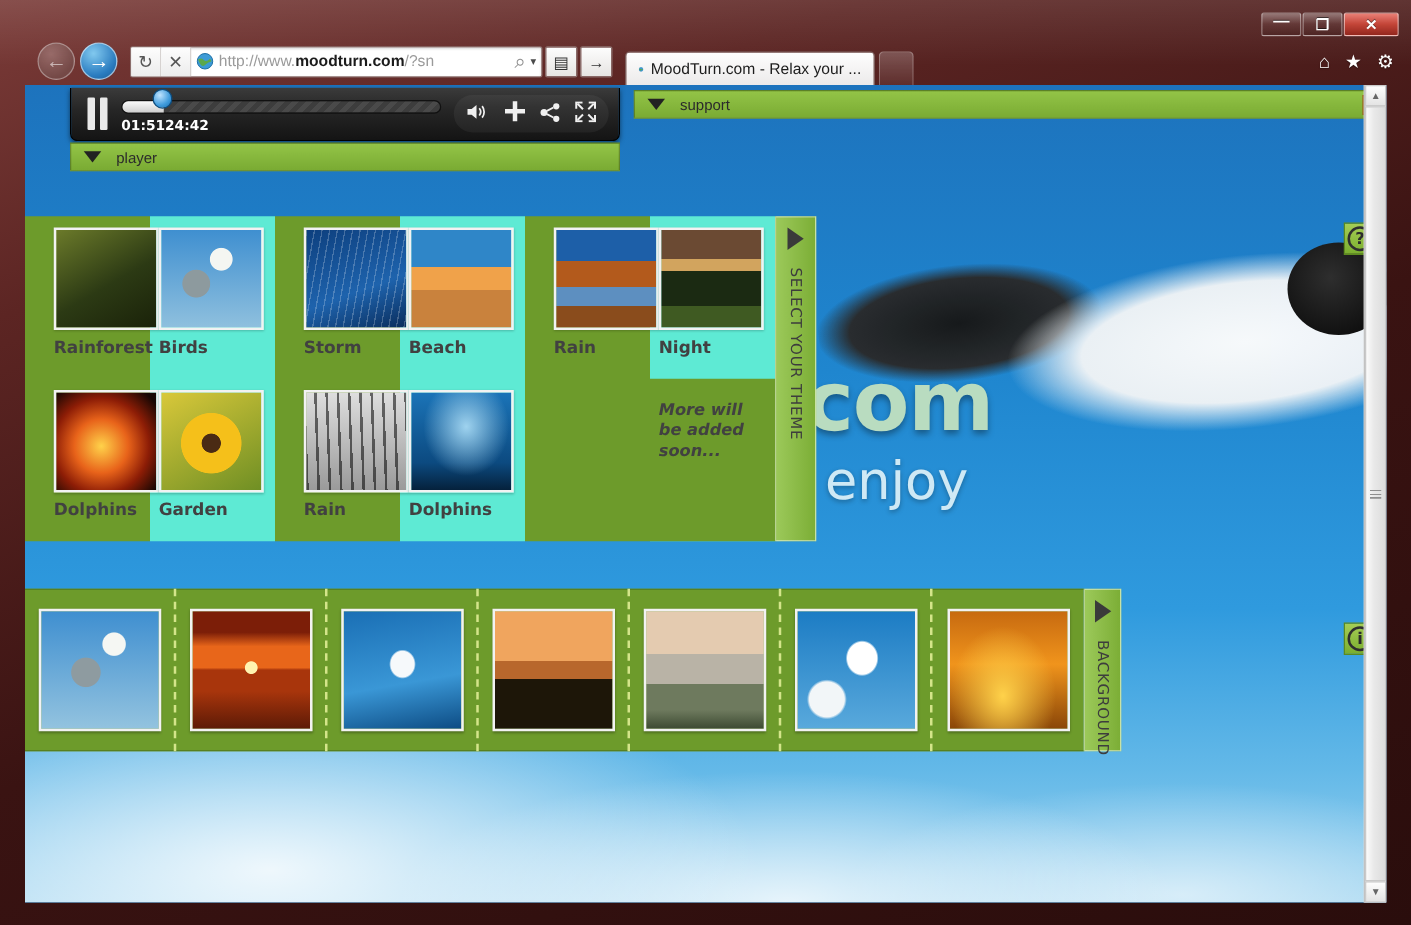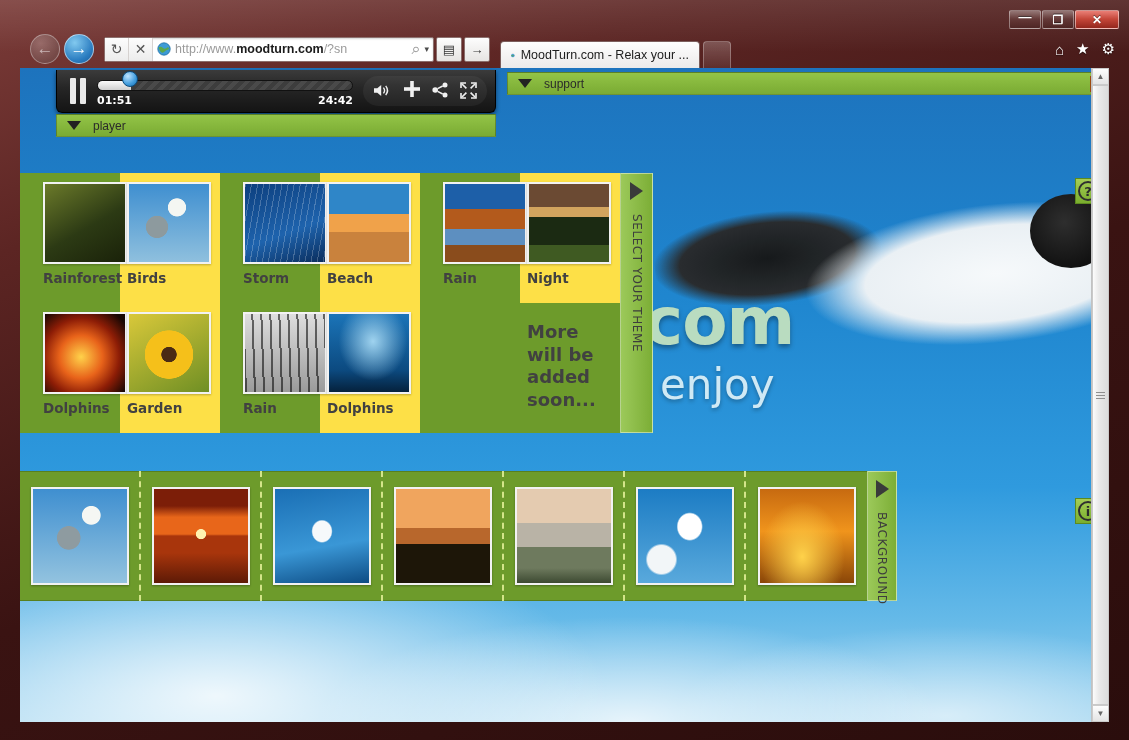--- a/index.html
+++ b/index.html
@@ -217,21 +217,21 @@
     border-radius:6px 0 0 6px;
   }
   #seek-knob {
     position:absolute; left:11%; top:-3px;
     width:16px; height:16px; border-radius:50%;
     background:radial-gradient(circle at 35% 30%,#bfe4ff,#3f9bdc 60%,#1c6fae);
     border:1px solid #0d4c7d;
   }
   #time-row {
     position:absolute; left:0; right:0; top:20px;
-    display:flex; justify-content:space-between;
+    display:flex; 
     font-size:11px; font-weight:bold; color:#fff;
     font-family:"DejaVu Sans", sans-serif;
   }
   #player-tools {
     display:flex; align-items:center; gap:11px;
     margin-left:10px; padding:0 10px; height:30px;
     background:rgba(255,255,255,0.05);
     border-radius:15px;
     color:#f0f0f0; font-size:15px;
   }
@@ -260,39 +260,39 @@
     position:absolute; right:2px; top:3px; width:14px; height:16px;
     background:linear-gradient(180deg,#f0892a,#d9691a);
     border:1px solid #9c4a10;
   }
 
   
   #theme-panel { position:absolute; left:0px; top:105px; }
   #theme-grid { display:flex; }
   .theme-col { width:100px; }
   .theme-col.even { background:#6d9b2b;padding-left:16px; }
-  .theme-col.odd  { background:#fde047; }
+  .theme-col.odd  { background:#5eead4; }
   .theme-cell {
     height:130px; padding:9px 0 0 7px;
     position:relative;
   }
   .theme-thumb {
     width:84px; height:82px;
     border:2px solid #f2f2f2;
     background-size:cover; background-position:center;
     box-shadow:0 1px 2px rgba(0,0,0,0.25);
   }
   .theme-name {
     margin-top:6px; font-size:13.5px; font-weight:bold; color:#414141;
     font-family:"DejaVu Sans", sans-serif;
   }
   .theme-cell.soon { padding-top:18px; }
   .soon-text {
-    font-size:18px; font-weight:bold; color:#414141; line-height:1.25;
-    font-family:"DejaVu Sans", sans-serif; width:82px;
+    font-size:13px; font-weight:bold; color:#414141; line-height:1.25;
+    font-family:"DejaVu Sans", sans-serif; width:82px;font-style:italic;
   }
   #theme-tab {
     width:33px;
     background:linear-gradient(90deg,#9cc95a,#7cae36);
     border:1px solid rgba(255,255,255,0.45);
     display:flex; flex-direction:column; align-items:center;
     padding-top:8px;
   }
   .tri-right {
     width:0;height:0;border-top:9px solid transparent;border-bottom:9px solid transparent;

